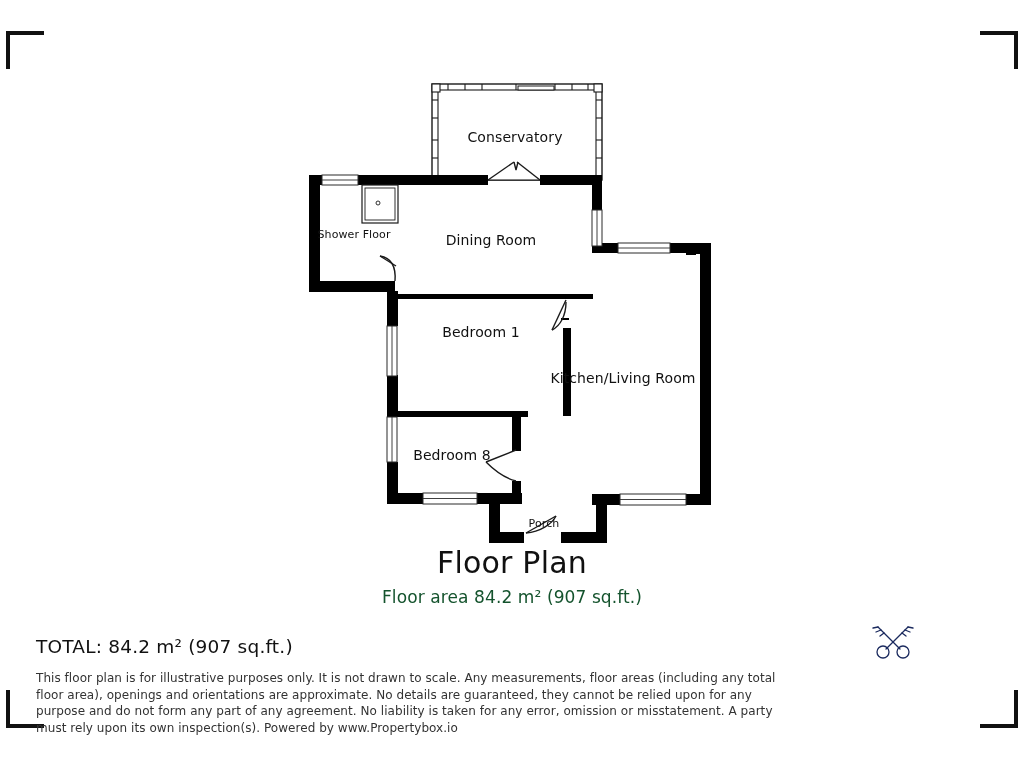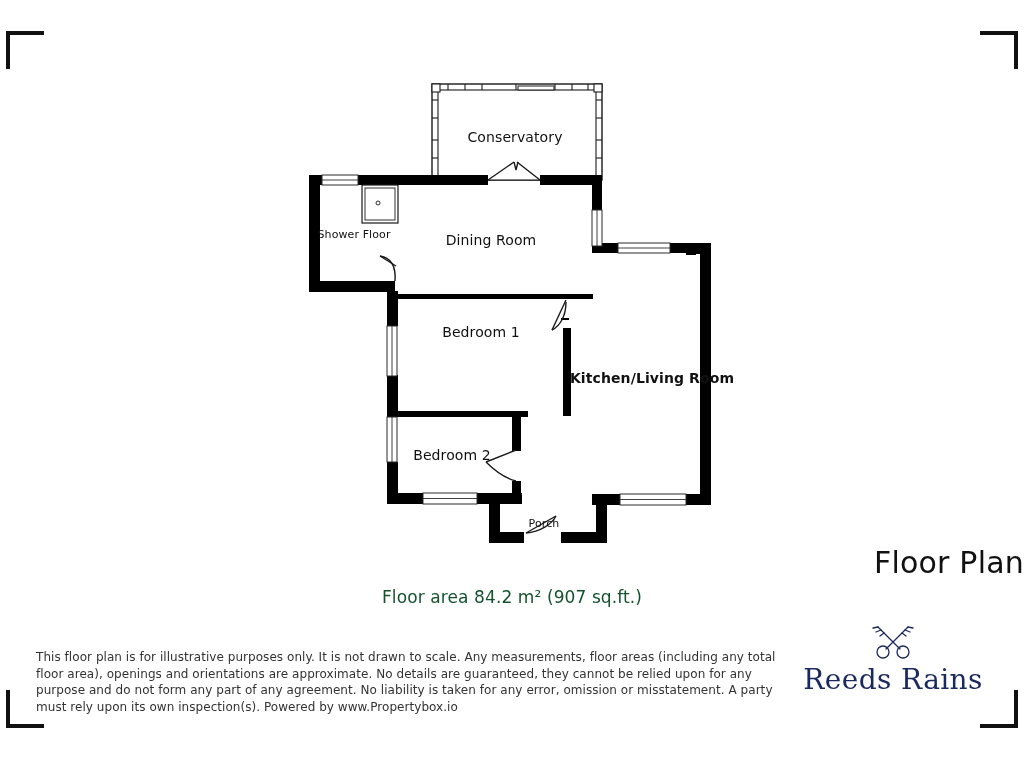--- a/index.html
+++ b/index.html
@@ -58,21 +58,20 @@
     left: 0;
     top: 546px;
     width: 1024px;
     text-align: center;
   }
   #plan-title {
     font-size: 30px;
     color: #111111;
     letter-spacing: 0.2px;
     line-height: 1.1;
-    text-align: right;
   }
   #plan-subtitle {
     font-size: 17px;
     color: #14532d;
     margin-top: 8px;
     letter-spacing: 0.1px;
   }
 
   
   #footer {
@@ -286,45 +285,45 @@
     </g>
   </g>
 
 </svg>
 
 <div id="room-labels">
   <div class="room-label big" style="left:515px; top:137px;">Conservatory</div>
   <div class="room-label big" style="left:491px; top:240px;">Dining Room</div>
   <div class="room-label" style="left:354px; top:234px;">Shower Floor</div>
   <div class="room-label big" style="left:481px; top:332px;">Bedroom 1</div>
-  <div class="room-label big" style="left:452px; top:455px;">Bedroom 2</div>
-  <div class="room-label big" style="left:652px; top:378px;font-weight:bold;">Kitchen/Living Room</div>
+  <div class="room-label big" style="left:452px; top:455px;">Bedroom 8</div>
+  <div class="room-label big" style="left:623px; top:378px;">Kitchen/Living Room</div>
   <div class="room-label" style="left:544px; top:523px;">Porch</div>
 </div>
 
 <div id="title-block">
   <div id="plan-title">Floor Plan</div>
   <div id="plan-subtitle">Floor area 84.2 m² (907 sq.ft.)</div>
 </div>
 
 <div id="footer">
+  <div id="total-line">TOTAL: 84.2 m² (907 sq.ft.)</div>
   <div id="disclaimer">This floor plan is for illustrative purposes only. It is not drawn to scale. Any measurements, floor areas (including any total floor area), openings and orientations are approximate. No details are guaranteed, they cannot be relied upon for any purpose and do not form any part of any agreement. No liability is taken for any error, omission or misstatement. A party must rely upon its own inspection(s). Powered by www.Propertybox.io</div>
 </div>
 
 <div id="brand">
   <svg id="brand-mark" width="58" height="40" viewBox="0 0 58 40">
     <g fill="none" stroke="#1b2a5e" stroke-width="1.3" stroke-linecap="round">
 
       <line x1="14" y1="5" x2="36" y2="27"></line>
       <circle cx="39" cy="30" r="6"></circle>
       <line x1="14" y1="5" x2="9" y2="6"></line>
       <line x1="17" y1="8" x2="12" y2="10"></line>
       <line x1="20" y1="11" x2="16" y2="14"></line>
 
       <line x1="44" y1="5" x2="22" y2="27"></line>
       <circle cx="19" cy="30" r="6"></circle>
       <line x1="44" y1="5" x2="49" y2="6"></line>
       <line x1="41" y1="8" x2="46" y2="10"></line>
       <line x1="38" y1="11" x2="42" y2="14"></line>
     </g>
   </svg>
-  <div id="brand-name">Reeds Rains</div>
 </div>
 
 </body></html>

